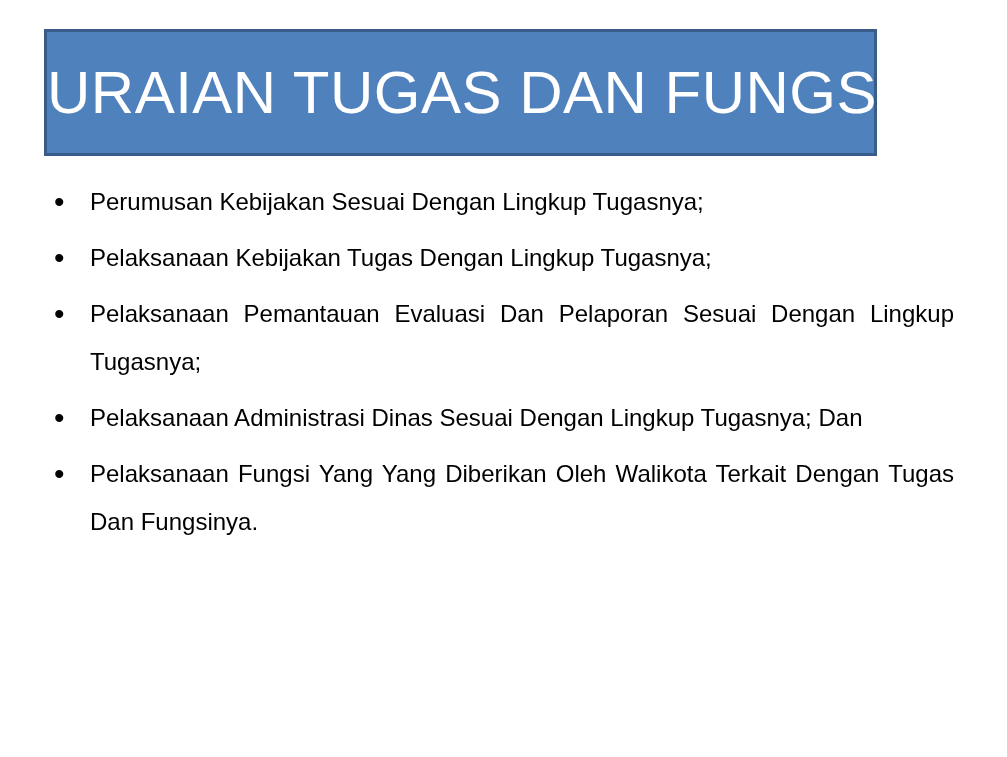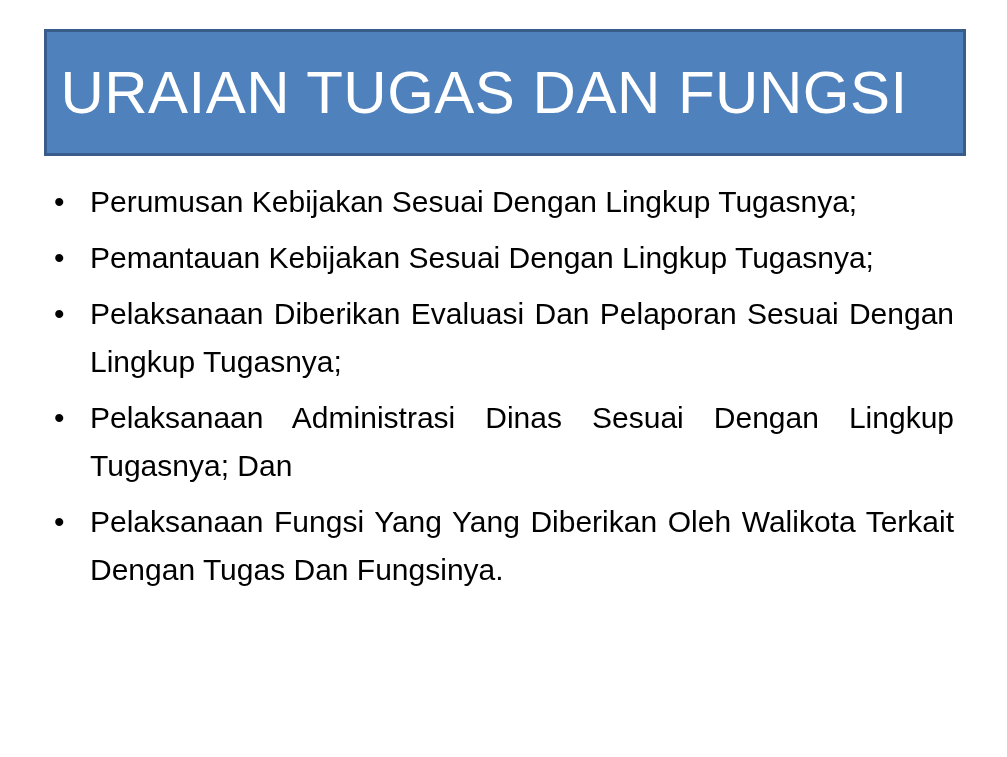--- a/index.html
+++ b/index.html
@@ -14,28 +14,27 @@
     overflow: hidden;
     font-family: "DejaVu Sans", sans-serif;
     -webkit-font-smoothing: antialiased;
   }
 
   
   .title-banner {
     position: absolute;
     left: 44px;
     top: 29px;
-    width: 922px;
+    width: 833px;
     height: 127px;
     box-sizing: border-box;
     background: #4F81BD;
     border: 3px solid #385D8A;
     display: flex;
     align-items: center;
-    justify-content: center;
   }
   .title-text {
     color: #FFFFFF;
     font-family: "Liberation Sans", sans-serif;
     font-size: 60px;
     font-weight: 400;
     letter-spacing: 0.5px;
     line-height: 1;
     white-space: nowrap;
     padding-right: 42px;
@@ -61,21 +60,21 @@
     font-size: 30px;
     line-height: 48px;
     text-align: left;
     padding-left: 10px;
     box-sizing: border-box;
   }
   .bullet-text {
     flex: 1 1 auto;
     color: #000000;
     font-family: "Liberation Sans", sans-serif;
-    font-size: 30px;
+    font-size: 24px;
     line-height: 48px;
     text-align: justify;
     text-justify: inter-word;
     hyphens: none;
   }
   .bullet-text.wrap2 {
     text-align-last: left;
   }
   .bullet-text.single {
     text-align: left;
@@ -90,26 +89,26 @@
 
 <div class="body-list">
 
   <div class="bullet-row">
     <span class="bullet-mark">•</span>
     <span class="bullet-text single">Perumusan Kebijakan Sesuai Dengan Lingkup Tugasnya;</span>
   </div>
 
   <div class="bullet-row">
     <span class="bullet-mark">•</span>
-    <span class="bullet-text single">Pemantauan Kebijakan Sesuai Dengan Lingkup Tugasnya;</span>
+    <span class="bullet-text single">Pelaksanaan Kebijakan Tugas Dengan Lingkup Tugasnya;</span>
   </div>
 
   <div class="bullet-row">
     <span class="bullet-mark">•</span>
-    <span class="bullet-text wrap2">Pelaksanaan Diberikan Evaluasi Dan Pelaporan Sesuai Dengan Lingkup Tugasnya;</span>
+    <span class="bullet-text wrap2">Pelaksanaan Pemantauan Evaluasi Dan Pelaporan Sesuai Dengan Lingkup Tugasnya;</span>
   </div>
 
   <div class="bullet-row">
     <span class="bullet-mark">•</span>
     <span class="bullet-text wrap2">Pelaksanaan Administrasi Dinas Sesuai Dengan Lingkup Tugasnya; Dan</span>
   </div>
 
   <div class="bullet-row">
     <span class="bullet-mark">•</span>
     <span class="bullet-text wrap2">Pelaksanaan Fungsi Yang Yang Diberikan Oleh Walikota Terkait Dengan Tugas Dan Fungsinya.</span>

